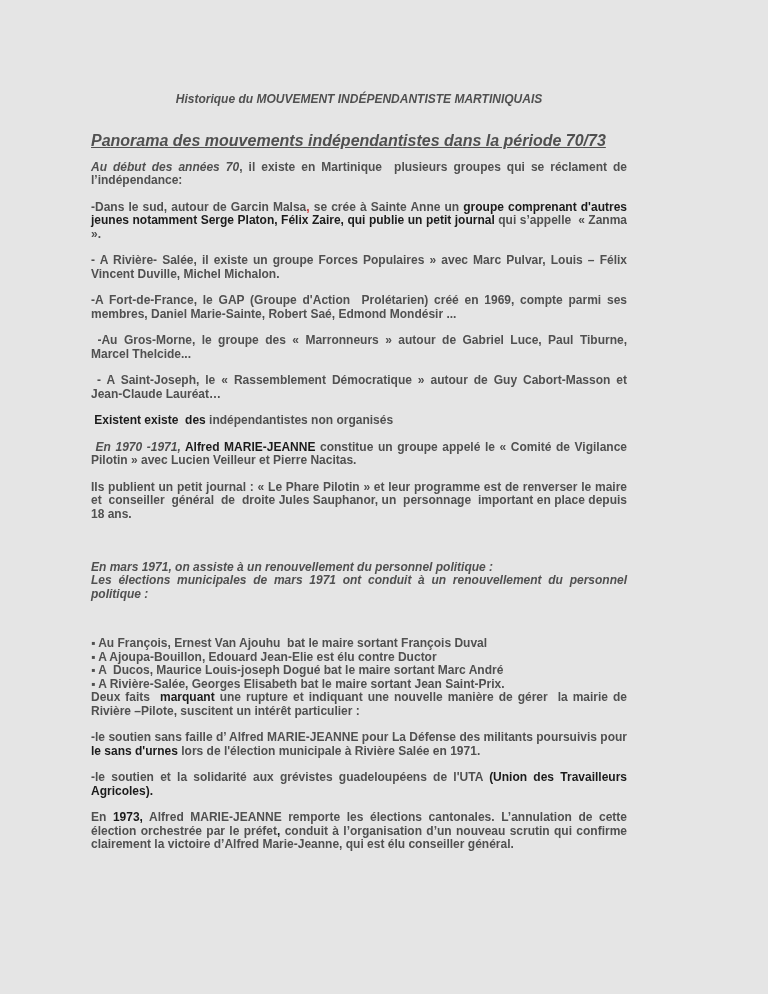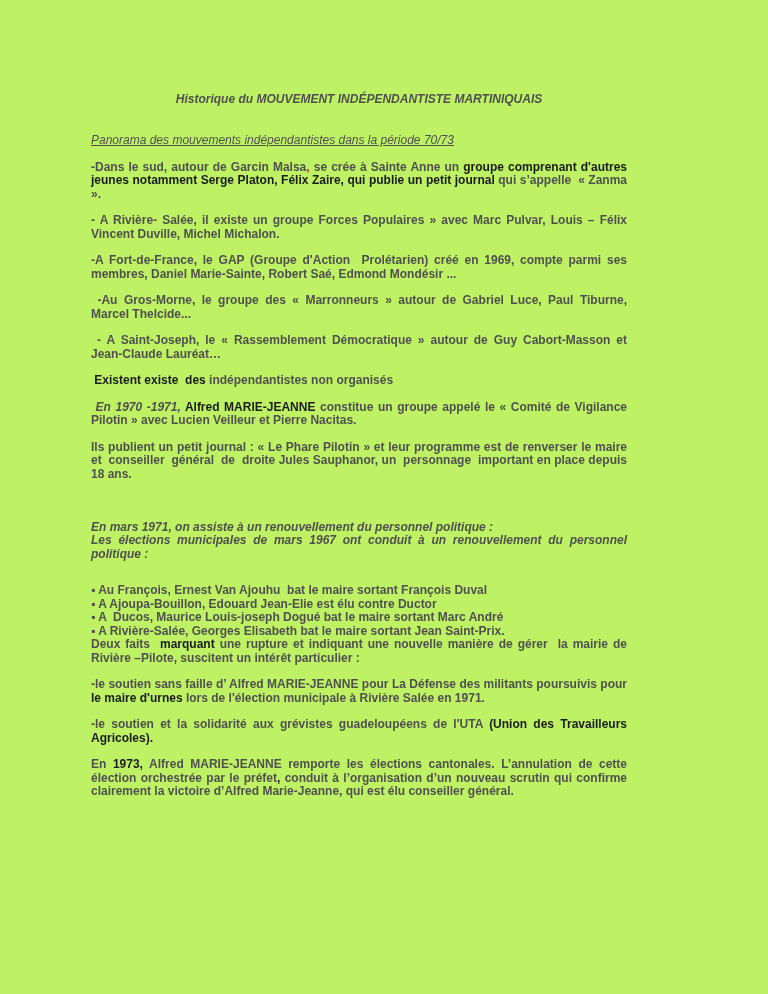--- a/index.html
+++ b/index.html
@@ -11,75 +11,76 @@
     width: 768px;
     height: 994px;
     overflow: hidden;
     font-family: "Liberation Sans", "DejaVu Sans", sans-serif;
   }
   .page {
     box-sizing: border-box;
     width: 768px;
     height: 994px;
     padding: 92px 141px 0 91px;
-    background: #bef264;
+    background: #e5e5e5;
     color: var(--body-color, #505050);
   }
   .doc-title {
     font-size: 12px;
     line-height: 14px;
     font-weight: 700;
     font-style: italic;
     text-align: center;
     color: var(--body-color, #505050);
     margin: 0 0 28px 0;
     white-space: pre-wrap;
   }
   .section-heading {
-    font-size: 12px;
+    font-size: 16px;
     line-height: 13.5px;
-    font-weight: 400;
+    font-weight: 700;
     font-style: italic;
     text-decoration: underline;
     margin: 0 0 13px 0;
     white-space: pre-wrap;
   }
   .doc-body { display: block; }
   .block {
     font-size: 12px;
     line-height: 13.5px;
     font-weight: 700;
     text-align: justify;
     margin: 0 0 13px 0;
     white-space: pre-wrap;
   }
-  .block.extra-gap { margin-top: 23px; }
+  .block.extra-gap { margin-top: 36px; }
   .run { color: var(--body-color, #505050); }
   .run-strong { color: var(--emphasis-color, #1b1b1b); }
   .run-italic { font-style: italic; }
   .run-underline { }
   .run-red { color: var(--accent-red, #cc3333); }
 </style>
 </head>
 <body>
 
 <div class="page">
   <p class="doc-title">Historique du MOUVEMENT INDÉPENDANTISTE MARTINIQUAIS</p>
 
   <p class="section-heading">Panorama des mouvements indépendantistes dans la période 70/73</p>
 
   <div class="doc-body">
+      <p class="block"><span class="run run-italic">Au début des années 70</span><span class="run">, il existe en Martinique  plusieurs groupes qui se réclament de l’indépendance:</span></p>
       <p class="block"><span class="run">-Dans le sud, autour de Garcin Malsa</span><span class="run run-red">,</span><span class="run"> se crée à Sainte Anne un </span><span class="run run-strong">groupe comprenant d'autres jeunes notamment Serge Platon, Félix Zaire, qui publie un petit journal</span><span class="run"> qui s’appelle  « Zanma ».</span></p>
       <p class="block"><span class="run">- A Rivière- Salée, il existe un groupe Forces Populaires » avec Marc Pulvar, Louis – Félix Vincent Duville, Michel Michalon.</span></p>
       <p class="block"><span class="run">-A Fort-de-France, le GAP (Groupe d'Action  Prolétarien) créé en 1969, compte parmi ses  membres, Daniel Marie-Sainte, Robert Saé, Edmond Mondésir ...</span></p>
       <p class="block"><span class="run"> -Au Gros-Morne, le groupe des « Marronneurs » autour de Gabriel Luce, Paul Tiburne,  Marcel Thelcide...</span></p>
       <p class="block"><span class="run"> - A Saint-Joseph, le « Rassemblement Démocratique » autour de Guy Cabort-Masson et Jean-Claude Lauréat…</span></p>
       <p class="block"><span class="run run-strong"> Existent existe  des </span><span class="run">indépendantistes non organisés</span></p>
       <p class="block"><span class="run run-italic"> En 1970 -1971,</span><span class="run"> </span><span class="run run-strong">Alfred MARIE-JEANNE</span><span class="run"> constitue un groupe appelé le « Comité de Vigilance Pilotin » avec Lucien Veilleur et Pierre Nacitas.</span></p>
       <p class="block"><span class="run">Ils publient un petit journal : « Le Phare Pilotin » et leur programme est de renverser le maire et  conseiller  général  de  droite Jules Sauphanor, un  personnage  important en place depuis 18 ans.</span></p>
       <p class="block"><br></p>
-      <p class="block"><span class="run run-italic run-underline">En mars 1971, on assiste à un renouvellement du personnel politique :</span><br><span class="run run-italic run-underline">Les élections municipales de mars 1967 ont conduit à un renouvellement du personnel politique :</span></p>
+      <p class="block"><span class="run run-italic run-underline">En mars 1971, on assiste à un renouvellement du personnel politique :</span><br><span class="run run-italic run-underline">Les élections municipales de mars 1971 ont conduit à un renouvellement du personnel politique :</span></p>
       <p class="block extra-gap"><span class="run">▪ Au François, Ernest Van Ajouhu  bat le maire sortant François Duval</span><br><span class="run">▪ A Ajoupa-Bouillon, Edouard Jean-Elie est élu contre Ductor</span><br><span class="run">▪ A  Ducos, Maurice Louis-joseph Dogué bat le maire sortant Marc André</span><br><span class="run">▪ A Rivière-Salée, Georges Elisabeth bat le maire sortant Jean Saint-Prix.</span><br><span class="run">Deux faits  </span><span class="run run-strong">marquant</span><span class="run"> une rupture et indiquant une nouvelle manière de gérer  la mairie de Rivière –Pilote, suscitent un intérêt particulier :</span></p>
-      <p class="block"><span class="run">-le soutien sans faille d’ Alfred MARIE-JEANNE pour La Défense des militants poursuivis pour </span><span class="run run-strong">le maire d'urnes</span><span class="run"> lors de l'élection municipale à Rivière Salée en 1971.</span></p>
+      <p class="block"><span class="run">-le soutien sans faille d’ Alfred MARIE-JEANNE pour La Défense des militants poursuivis pour </span><span class="run run-strong">le sans d'urnes</span><span class="run"> lors de l'élection municipale à Rivière Salée en 1971.</span></p>
       <p class="block"><span class="run">-le soutien et la solidarité aux grévistes guadeloupéens de l'UTA </span><span class="run run-strong">(Union des Travailleurs Agricoles).</span></p>
       <p class="block"><span class="run">En </span><span class="run run-strong">1973,</span><span class="run"> Alfred MARIE-JEANNE remporte les élections cantonales. L’annulation de cette élection orchestrée par le préfet</span><span class="run run-strong">,</span><span class="run"> conduit à l’organisation d’un nouveau scrutin qui confirme clairement la victoire d’Alfred Marie-Jeanne, qui est élu conseiller général.</span></p>
     </div>
 </div>
 
 </body></html>

